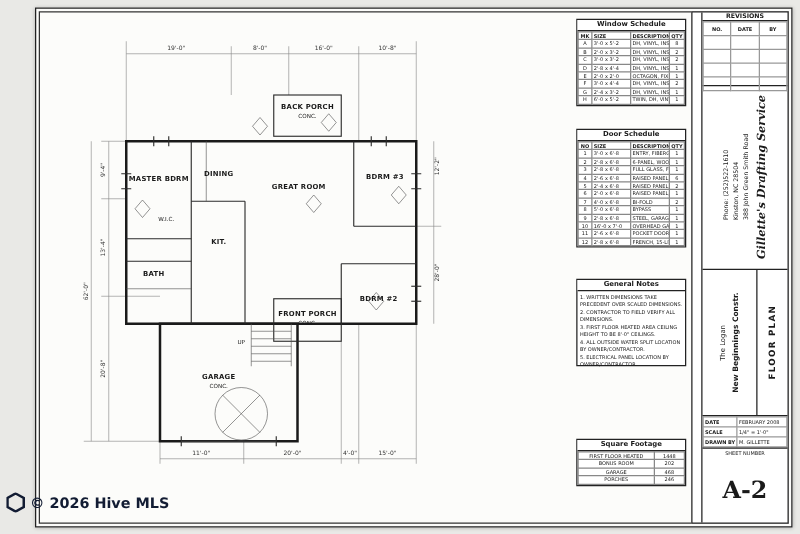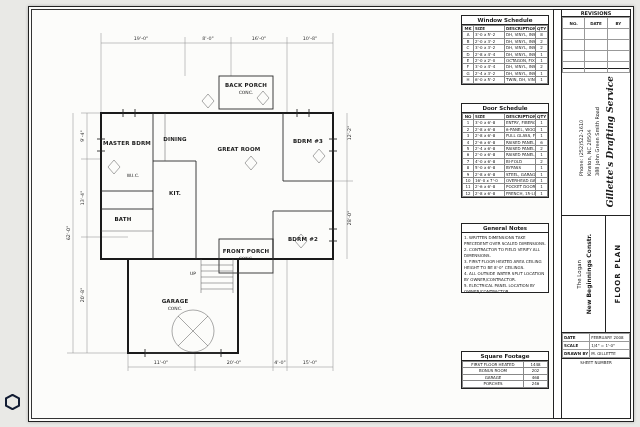--- a/index.html
+++ b/index.html
@@ -454,24 +454,26 @@
                   <td>SCALE</td>
                   <td>1/4" = 1'-0"</td>
                 </tr>
                 <tr>
                   <td>DRAWN BY</td>
                   <td>M. GILLETTE</td>
                 </tr>
               </tbody>
           </table>
           <div class="sheet-label">SHEET NUMBER</div>
+          <div class="sheet-number">A-2</div>
         </div>
 
       </div>
     </div>
   </div>
 
   <div class="watermark">
     <svg width="15" height="16" viewBox="0 0 15 16">
       <polygon points="7.5,0.8 14,4.4 14,11.6 7.5,15.2 1,11.6 1,4.4" fill="none" stroke="#121c33" stroke-width="2"></polygon>
     </svg>
+    <span>© 2026 Hive MLS</span>
   </div>
 </div>
 
 </body></html>

